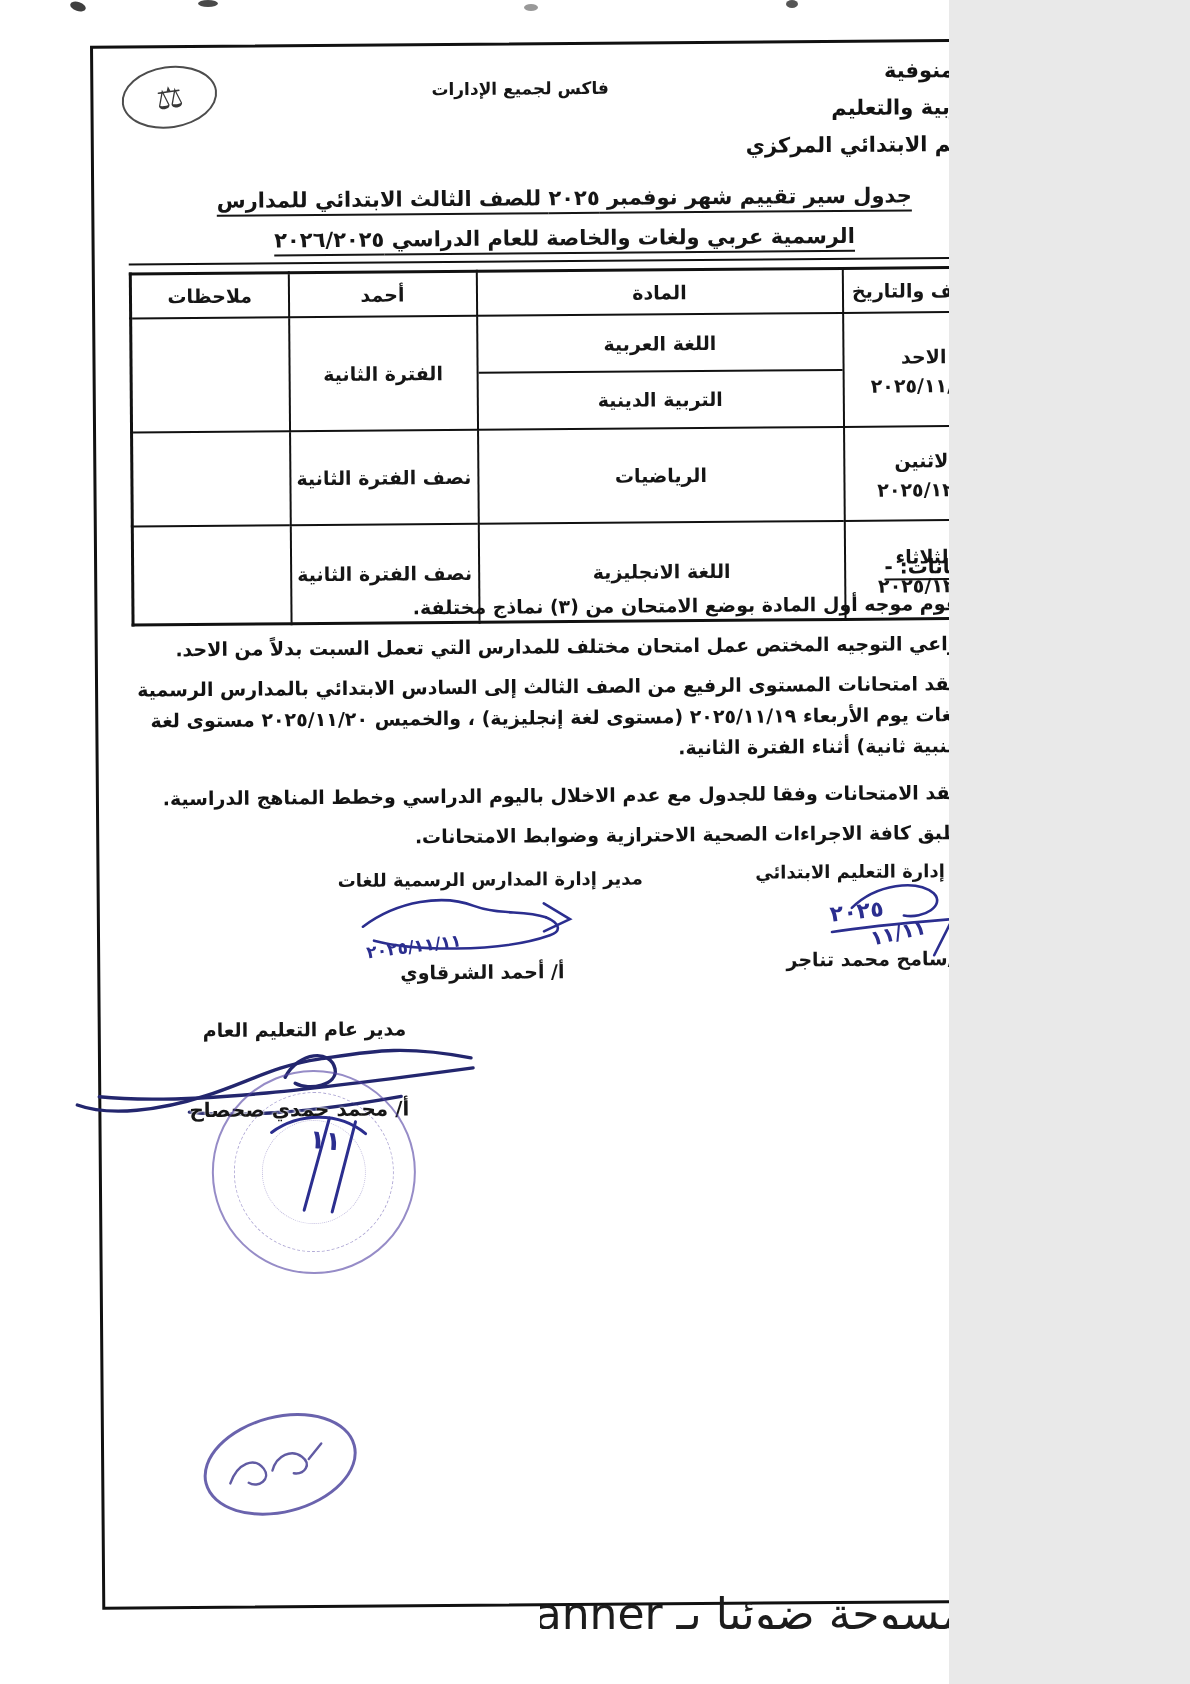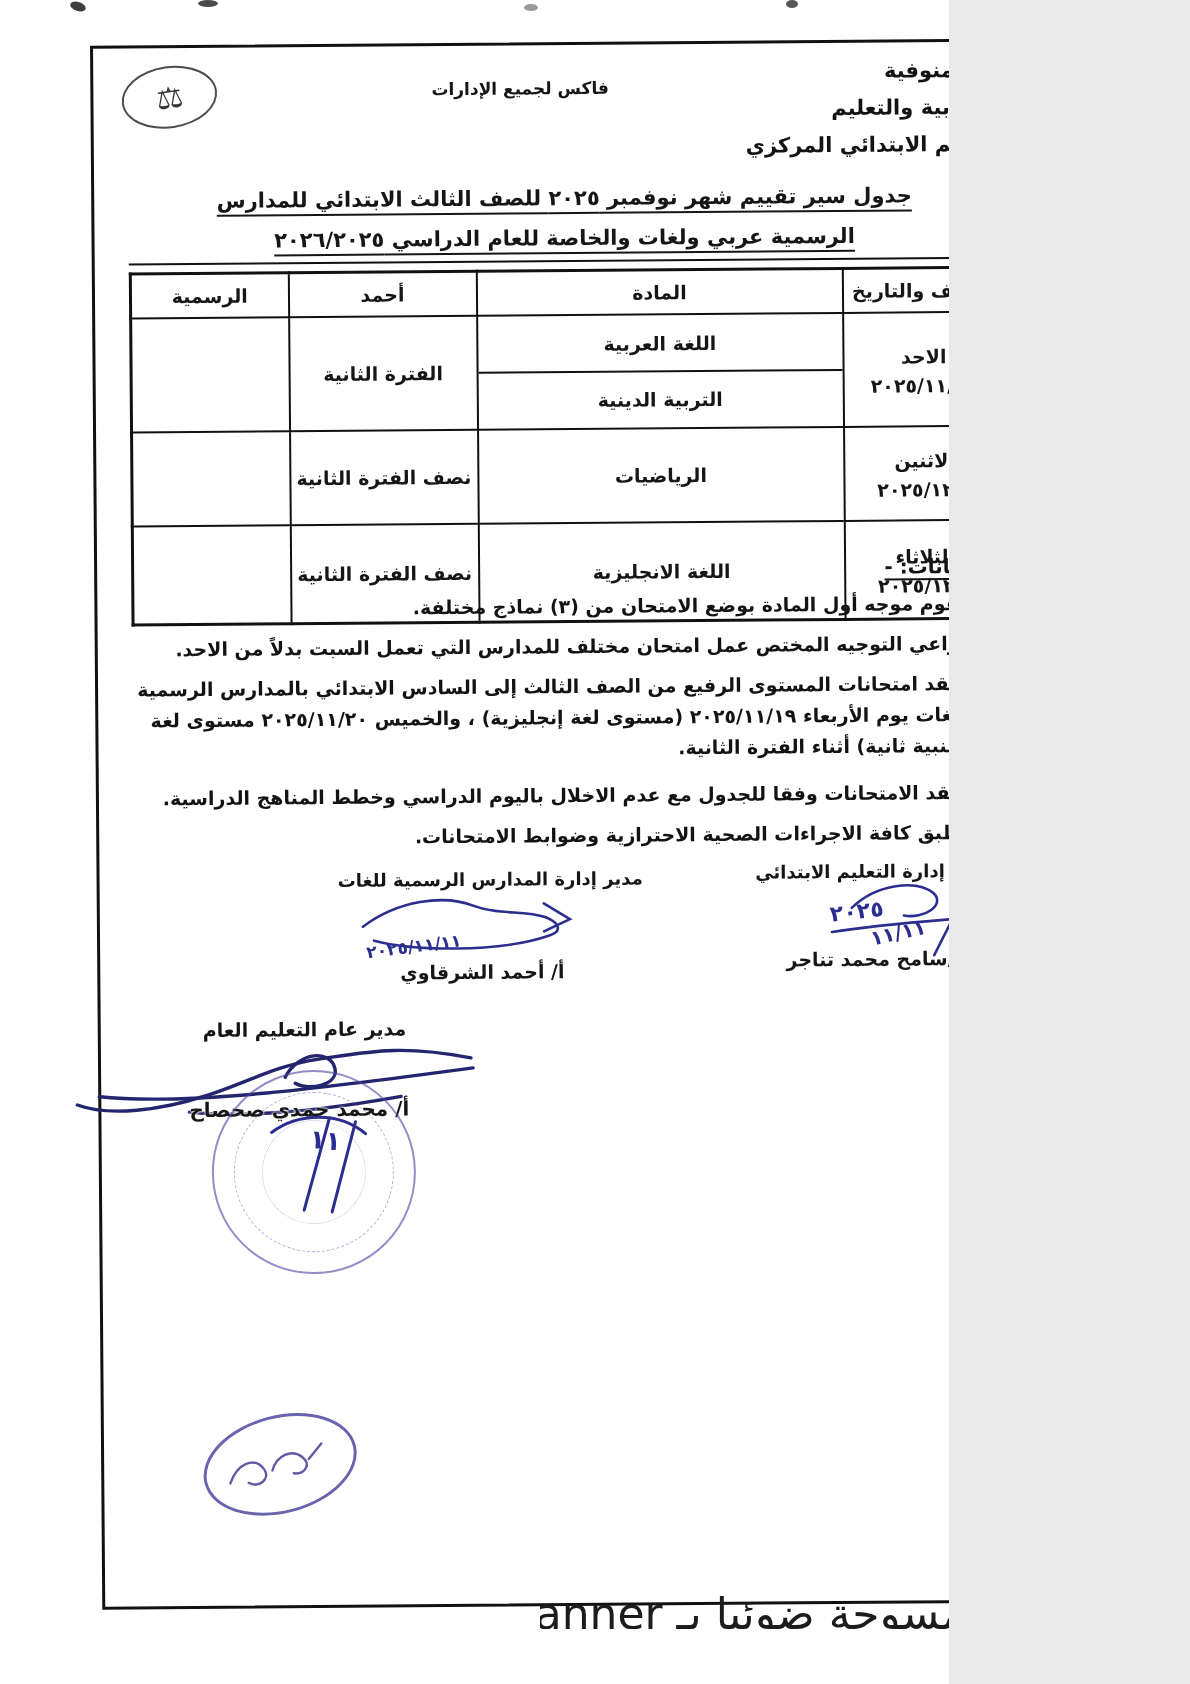--- a/index.html
+++ b/index.html
@@ -116,21 +116,21 @@
           <col class="c-date">
           <col class="c-subj">
           <col class="c-time">
           <col class="c-notes">
         </colgroup>
       <thead>
         <tr>
           <th>مختلف والتاريخ</th>
           <th>المادة</th>
           <th>أحمد</th>
-          <th>الرسمية</th>
+          <th>ملاحظات</th>
         </tr>
       </thead>
       <tbody>
         <tr class="r1">
           <td class="daycell">
             <div class="day">الاحد</div>
             <div class="date">٢٠٢٥/١١/٣٠</div>
           </td>
           <td class="subjsplit">
             <div class="sub a">اللغة العربية</div>

